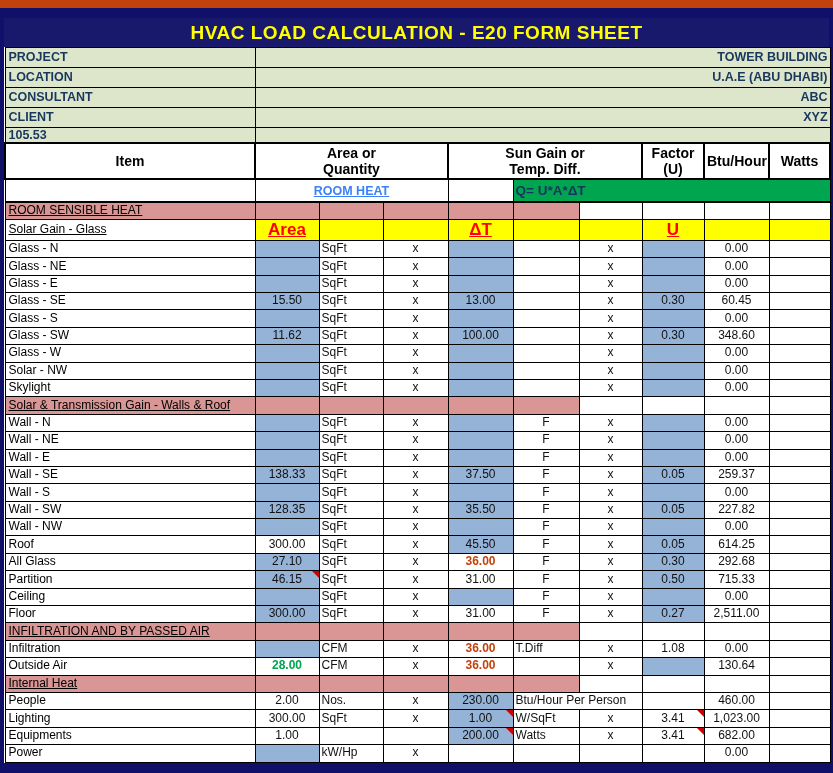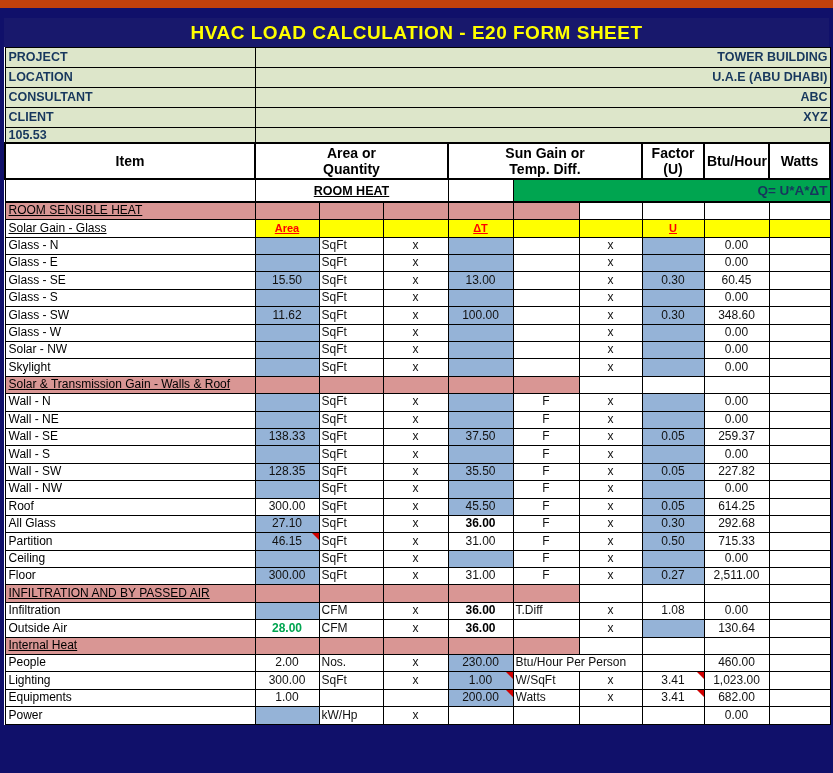--- a/index.html
+++ b/index.html
@@ -15,28 +15,28 @@
   #grid-body tr{height:17.4px}
   
   tr.r-info td, tr.r-ref td{background:#dde6ca;color:#17375d;font-weight:bold;font-size:12.5px;}
   td.i-label{text-align:left;padding-left:3px}
   td.i-value{text-align:right}
   tr.r-ref td{border-bottom:2px solid #000}
   
   tr.r-head td{border:2px solid #000;font-weight:bold;font-size:14px;text-align:center;white-space:pre-line;background:#fff;color:#000;}
   
   tr.r-rh td{border-bottom:2px solid #000}
-  td.rh{text-align:center;font-weight:bold;text-decoration:underline;font-size:12.5px;color:#000000;}
-  td.qcell{background:#00a550;color:#17365d;font-weight:bold;text-align:right;font-size:13.5px;}
+  td.rh{text-align:center;font-weight:bold;text-decoration:underline;font-size:12.5px;color:#3b82f6;}
+  td.qcell{background:#00a550;color:#17365d;font-weight:bold;text-align:left;font-size:13.5px;}
   
   .blue{background:#95b3d7}
   .pink{background:#d99694}
   .yellow{background:#ffff00}
-  .lab{color:#ff0000;font-weight:bold;text-decoration:underline;font-size:11px}
-  .t-red{color:#000000;font-weight:bold}
+  .lab{color:#ff0000;font-weight:bold;text-decoration:underline;font-size:17px}
+  .t-red{color:#c2410c;font-weight:bold}
   .t-green{color:#00a550;font-weight:bold}
   .u{text-decoration:underline}
   .b{font-weight:normal}
   .ctr{text-align:center}
   .c-item{text-align:left;padding-left:3px;white-space:nowrap;color:#000;}
   .c-unit{text-align:left;white-space:nowrap}
   .nw{white-space:nowrap}
   .rel{position:relative}
   .marker{position:absolute;top:0;right:0;width:0;height:0;border-top:7px solid #d00000;border-left:7px solid transparent;}
 </style>
@@ -133,20 +133,32 @@
           <td class="c-unit"><span>SqFt</span></td>
           <td class="ctr"><span>x</span></td>
           <td class="ctr blue"><span></span></td>
           <td class="c-unit nw"><span></span></td>
           <td class="ctr"><span>x</span></td>
           <td class="ctr blue"><span></span></td>
           <td class="ctr"><span>0.00</span></td>
           <td class="ctr"><span></span></td>
         </tr>
         <tr>
+          <td class="c-item"><span>Glass - NE</span></td>
+          <td class="ctr blue"><span></span></td>
+          <td class="c-unit"><span>SqFt</span></td>
+          <td class="ctr"><span>x</span></td>
+          <td class="ctr blue"><span></span></td>
+          <td class="c-unit nw"><span></span></td>
+          <td class="ctr"><span>x</span></td>
+          <td class="ctr blue"><span></span></td>
+          <td class="ctr"><span>0.00</span></td>
+          <td class="ctr"><span></span></td>
+        </tr>
+        <tr>
           <td class="c-item"><span>Glass - E</span></td>
           <td class="ctr blue"><span></span></td>
           <td class="c-unit"><span>SqFt</span></td>
           <td class="ctr"><span>x</span></td>
           <td class="ctr blue"><span></span></td>
           <td class="c-unit nw"><span></span></td>
           <td class="ctr"><span>x</span></td>
           <td class="ctr blue"><span></span></td>
           <td class="ctr"><span>0.00</span></td>
           <td class="ctr"><span></span></td>
@@ -242,20 +254,32 @@
           <td class="ctr"><span>x</span></td>
           <td class="ctr blue"><span></span></td>
           <td class="ctr nw"><span>F</span></td>
           <td class="ctr"><span>x</span></td>
           <td class="ctr blue"><span></span></td>
           <td class="ctr"><span>0.00</span></td>
           <td class="ctr"><span></span></td>
         </tr>
         <tr>
           <td class="c-item"><span>Wall - NE</span></td>
+          <td class="ctr blue"><span></span></td>
+          <td class="c-unit"><span>SqFt</span></td>
+          <td class="ctr"><span>x</span></td>
+          <td class="ctr blue"><span></span></td>
+          <td class="ctr nw"><span>F</span></td>
+          <td class="ctr"><span>x</span></td>
+          <td class="ctr blue"><span></span></td>
+          <td class="ctr"><span>0.00</span></td>
+          <td class="ctr"><span></span></td>
+        </tr>
+        <tr>
+          <td class="c-item"><span>Wall - E</span></td>
           <td class="ctr blue"><span></span></td>
           <td class="c-unit"><span>SqFt</span></td>
           <td class="ctr"><span>x</span></td>
           <td class="ctr blue"><span></span></td>
           <td class="ctr nw"><span>F</span></td>
           <td class="ctr"><span>x</span></td>
           <td class="ctr blue"><span></span></td>
           <td class="ctr"><span>0.00</span></td>
           <td class="ctr"><span></span></td>
         </tr>

